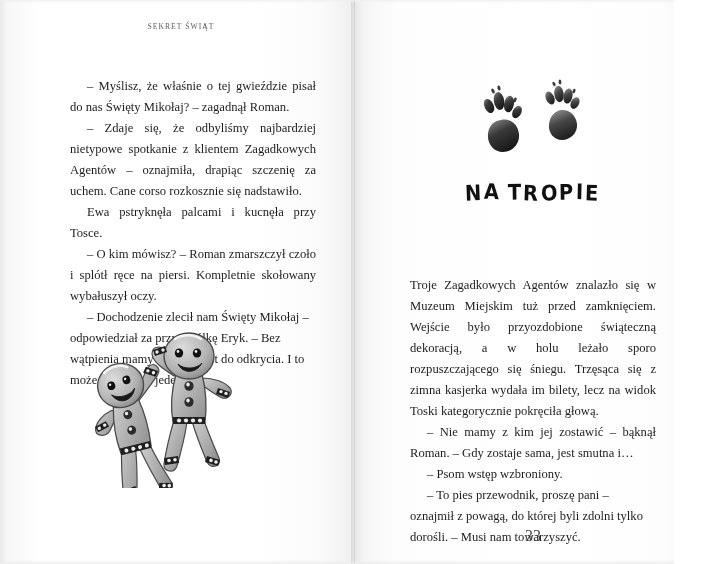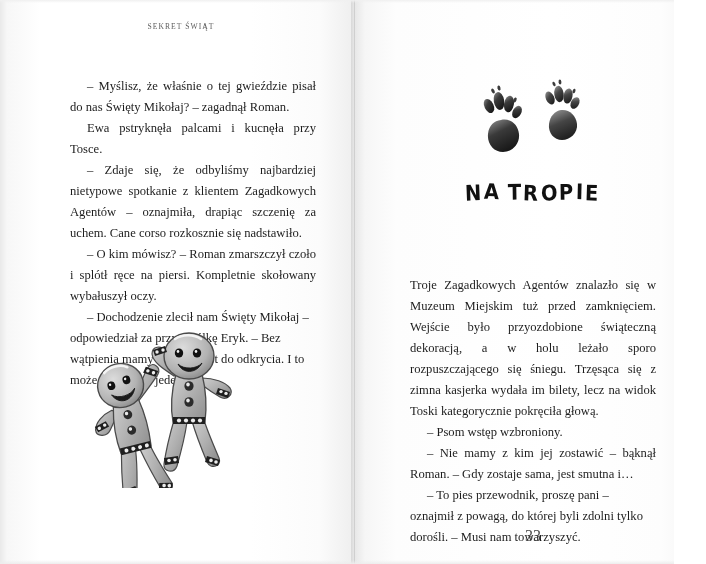--- a/index.html
+++ b/index.html
@@ -151,22 +151,22 @@
   <div class="page-tone-left"></div>
   <div class="page-tone-right"></div>
   <div class="gutter-line"></div>
   <div class="page-top-edge"></div>
   <div class="page-bottom-edge"></div>
 
   <div class="running-head">SEKRET ŚWIĄT</div>
 
   <div class="textblock left-col">
     <p>– Myślisz, że właśnie o tej gwieździe pisał do nas Święty Mikołaj? – zagadnął Roman.</p>
+    <p>– Zdaje się, że odbyliśmy najbardziej nietypowe spotkanie z klientem Zagadkowych Agentów – oznajmiła, drapiąc szczenię za uchem. Cane corso rozkosznie się nadstawiło.</p>
     <p>Ewa pstryknęła palcami i kucnęła przy Tosce.</p>
-    <p>– Zdaje się, że odbyliśmy najbardziej nietypowe spotkanie z klientem Zagadkowych Agentów – oznajmiła, drapiąc szczenię za uchem. Cane corso rozkosznie się nadstawiło.</p>
     <p>– O kim mówisz? – Roman zmarszczył czoło i splótł ręce na piersi. Kompletnie skołowany wybałuszył oczy.</p>
     <p>– Dochodzenie zlecił nam Święty Mikołaj – odpowiedział za przyjaciółkę Eryk. – Bez wątpienia mamy nowy sekret do odkrycia. I to może więcej niż jeden.</p>
   </div>
 
   <div class="illus gingerbread">
     <svg viewBox="0 0 152 158" xmlns="http://www.w3.org/2000/svg" aria-hidden="true">
       <defs>
         <linearGradient id="gbShade" x1="0" y1="0" x2="1" y2="1">
           <stop offset="0%" stop-color="#d2d2d2"></stop>
           <stop offset="45%" stop-color="#b4b4b4"></stop>
@@ -330,20 +330,20 @@
       </g>
     </svg>
   </div>
 
   <div class="chapter-title">
     <span class="ct-wobble-1">N</span><span class="ct-wobble-2">A</span><span class="ct-space"></span><span class="ct-wobble-3">T</span><span class="ct-wobble-4">R</span><span class="ct-wobble-1">O</span><span class="ct-wobble-3">P</span><span class="ct-wobble-2">I</span><span class="ct-wobble-4">E</span>
   </div>
 
   <div class="textblock right-col">
     <p class="noindent">Troje Zagadkowych Agentów znalazło się w Muzeum Miejskim tuż przed zamknięciem. Wejście było przyozdobione świąteczną dekoracją, a w holu leżało sporo rozpuszczającego się śniegu. Trzęsąca się z zimna kasjerka wydała im bilety, lecz na widok Toski kategorycznie pokręciła głową.</p>
+    <p>– Nie mamy z kim jej zostawić – bąknął Roman. – Gdy zostaje sama, jest smutna i…</p>
     <p>– Psom wstęp wzbroniony.</p>
-    <p>– Nie mamy z kim jej zostawić – bąknął Roman. – Gdy zostaje sama, jest smutna i…</p>
     <p>– To pies przewodnik, proszę pani – oznajmił z powagą, do której byli zdolni tylko dorośli. – Musi nam towarzyszyć.</p>
   </div>
 
   <div class="folio">33</div>
 
 </div>
 
 </body></html>

